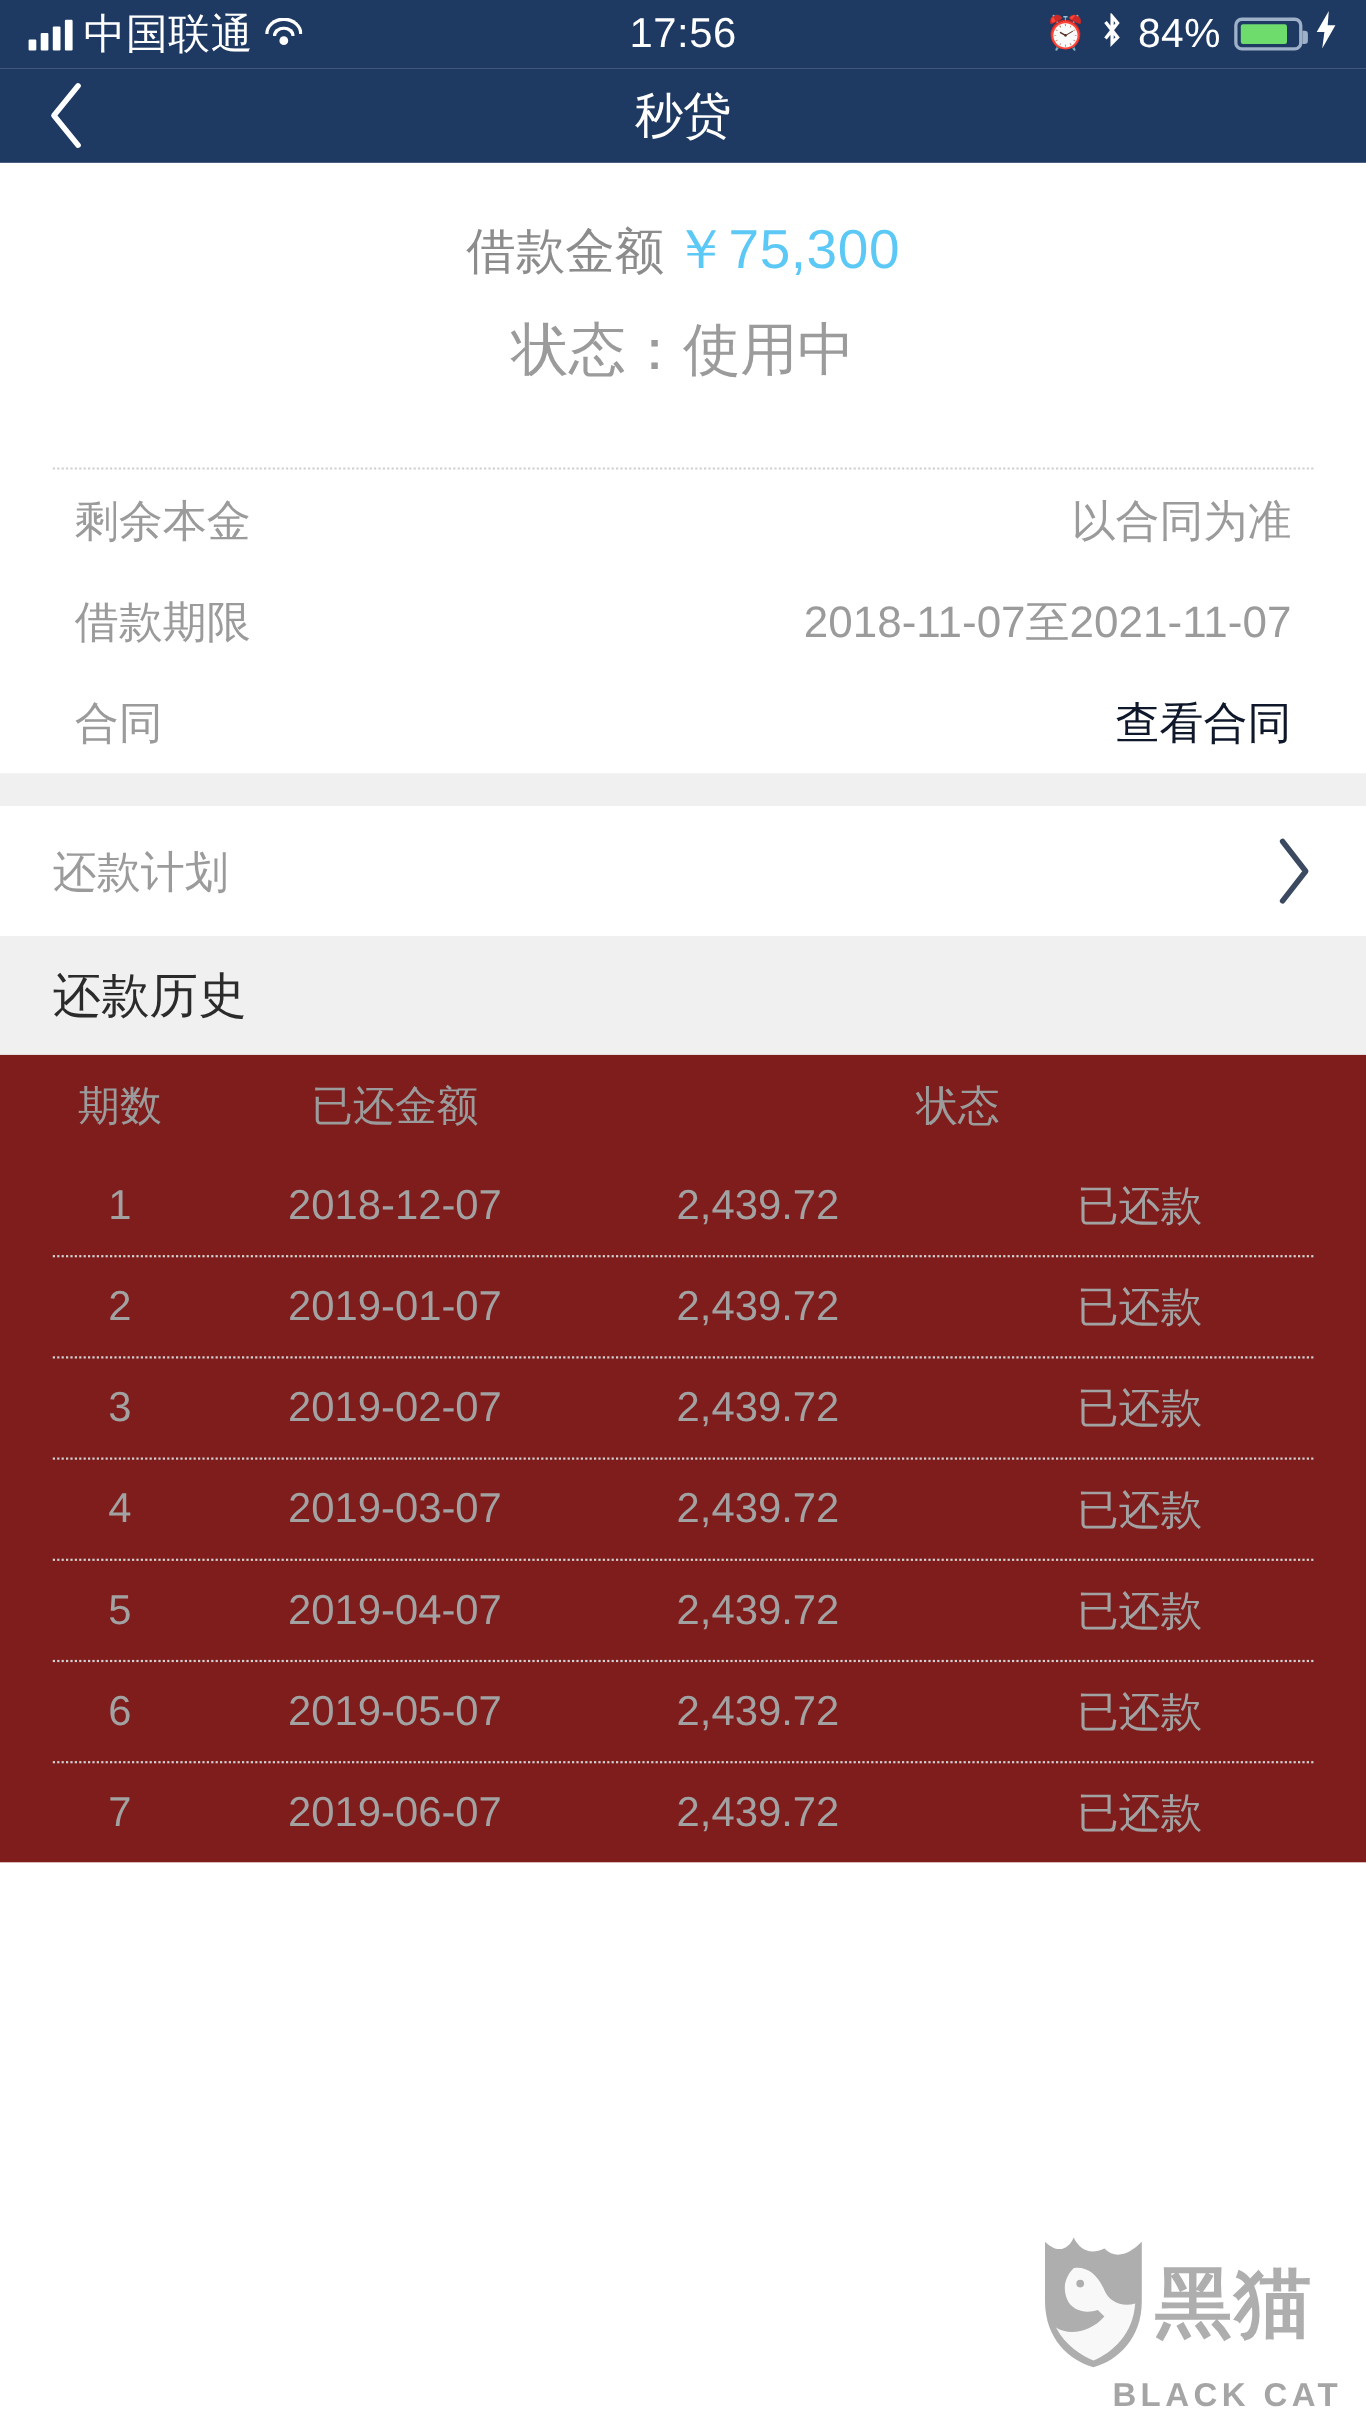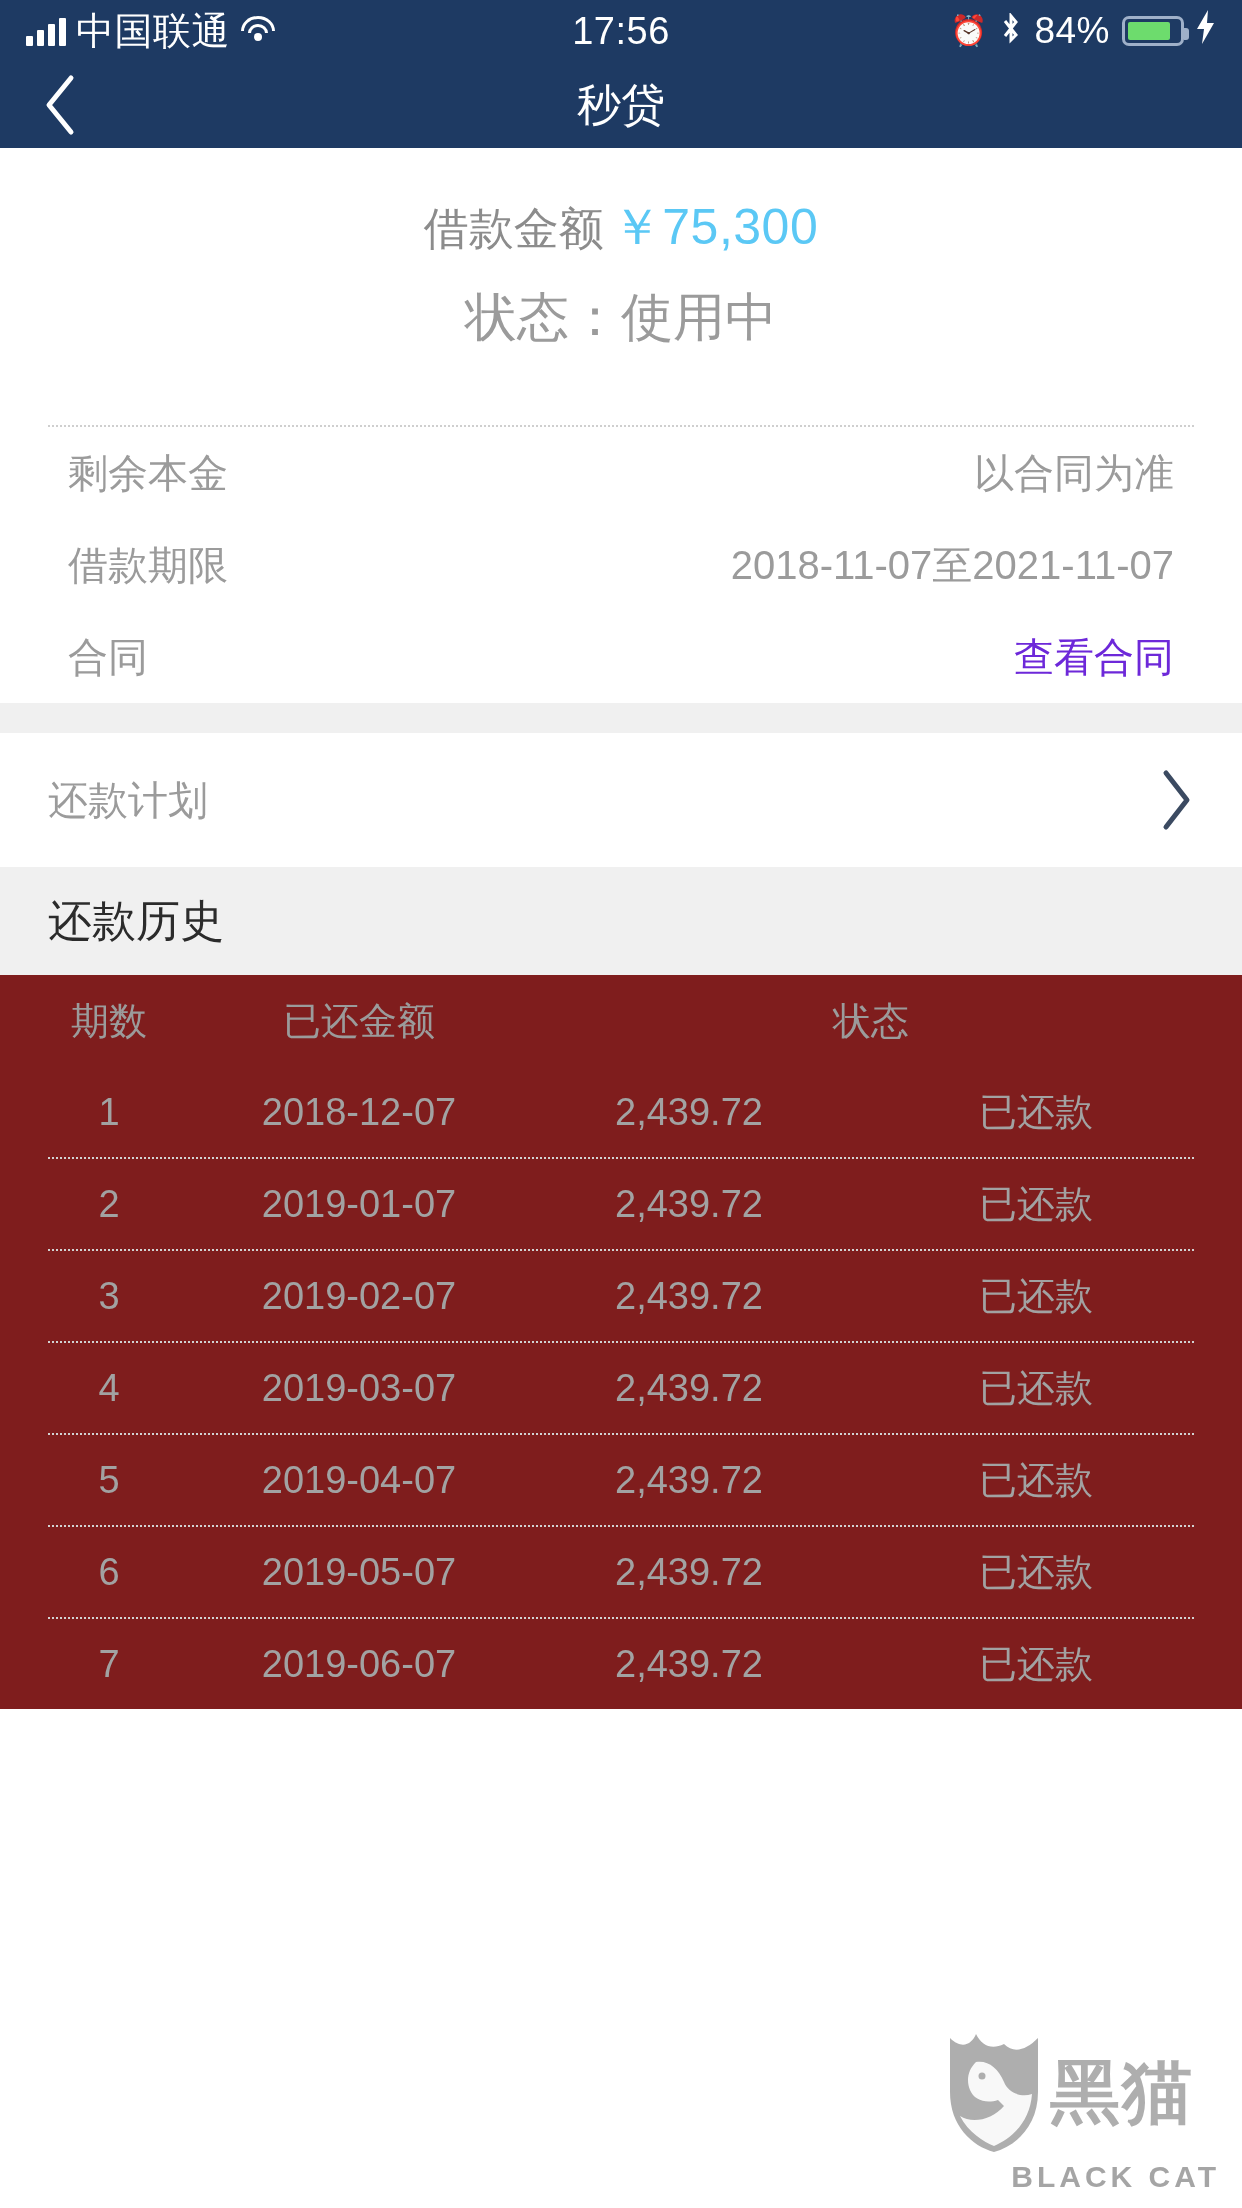--- a/index.html
+++ b/index.html
@@ -64,27 +64,27 @@
   }
 
   
   .info-list { background:#fff; padding:0 68px; }
   .info-row {
     display:flex; align-items:center; justify-content:space-between;
     height:92px; font-size:40px;
   }
   .info-label { color:#9b9b9b; }
   .info-value { color:#9b9b9b; }
-  .info-value.link { color:#6d28d9; }
+  .info-value.link { color:#0f172a; }
 
   .gap-band { height:30px; background:#f0f0f0; }
 
   
   .plan-row {
-    height:134px; background:#fff; display:flex; align-items:center;
+    height:118px; background:#fff; display:flex; align-items:center;
     justify-content:space-between; padding:0 48px;
   }
   .plan-label { font-size:40px; color:#9b9b9b; }
   .plan-chev svg { display:block; }
 
   
   .hist-head {
     height:108px; background:#f0f0f0; display:flex; align-items:center;
     padding:0 48px; font-size:44px; color:#2b2b2b;
   }

